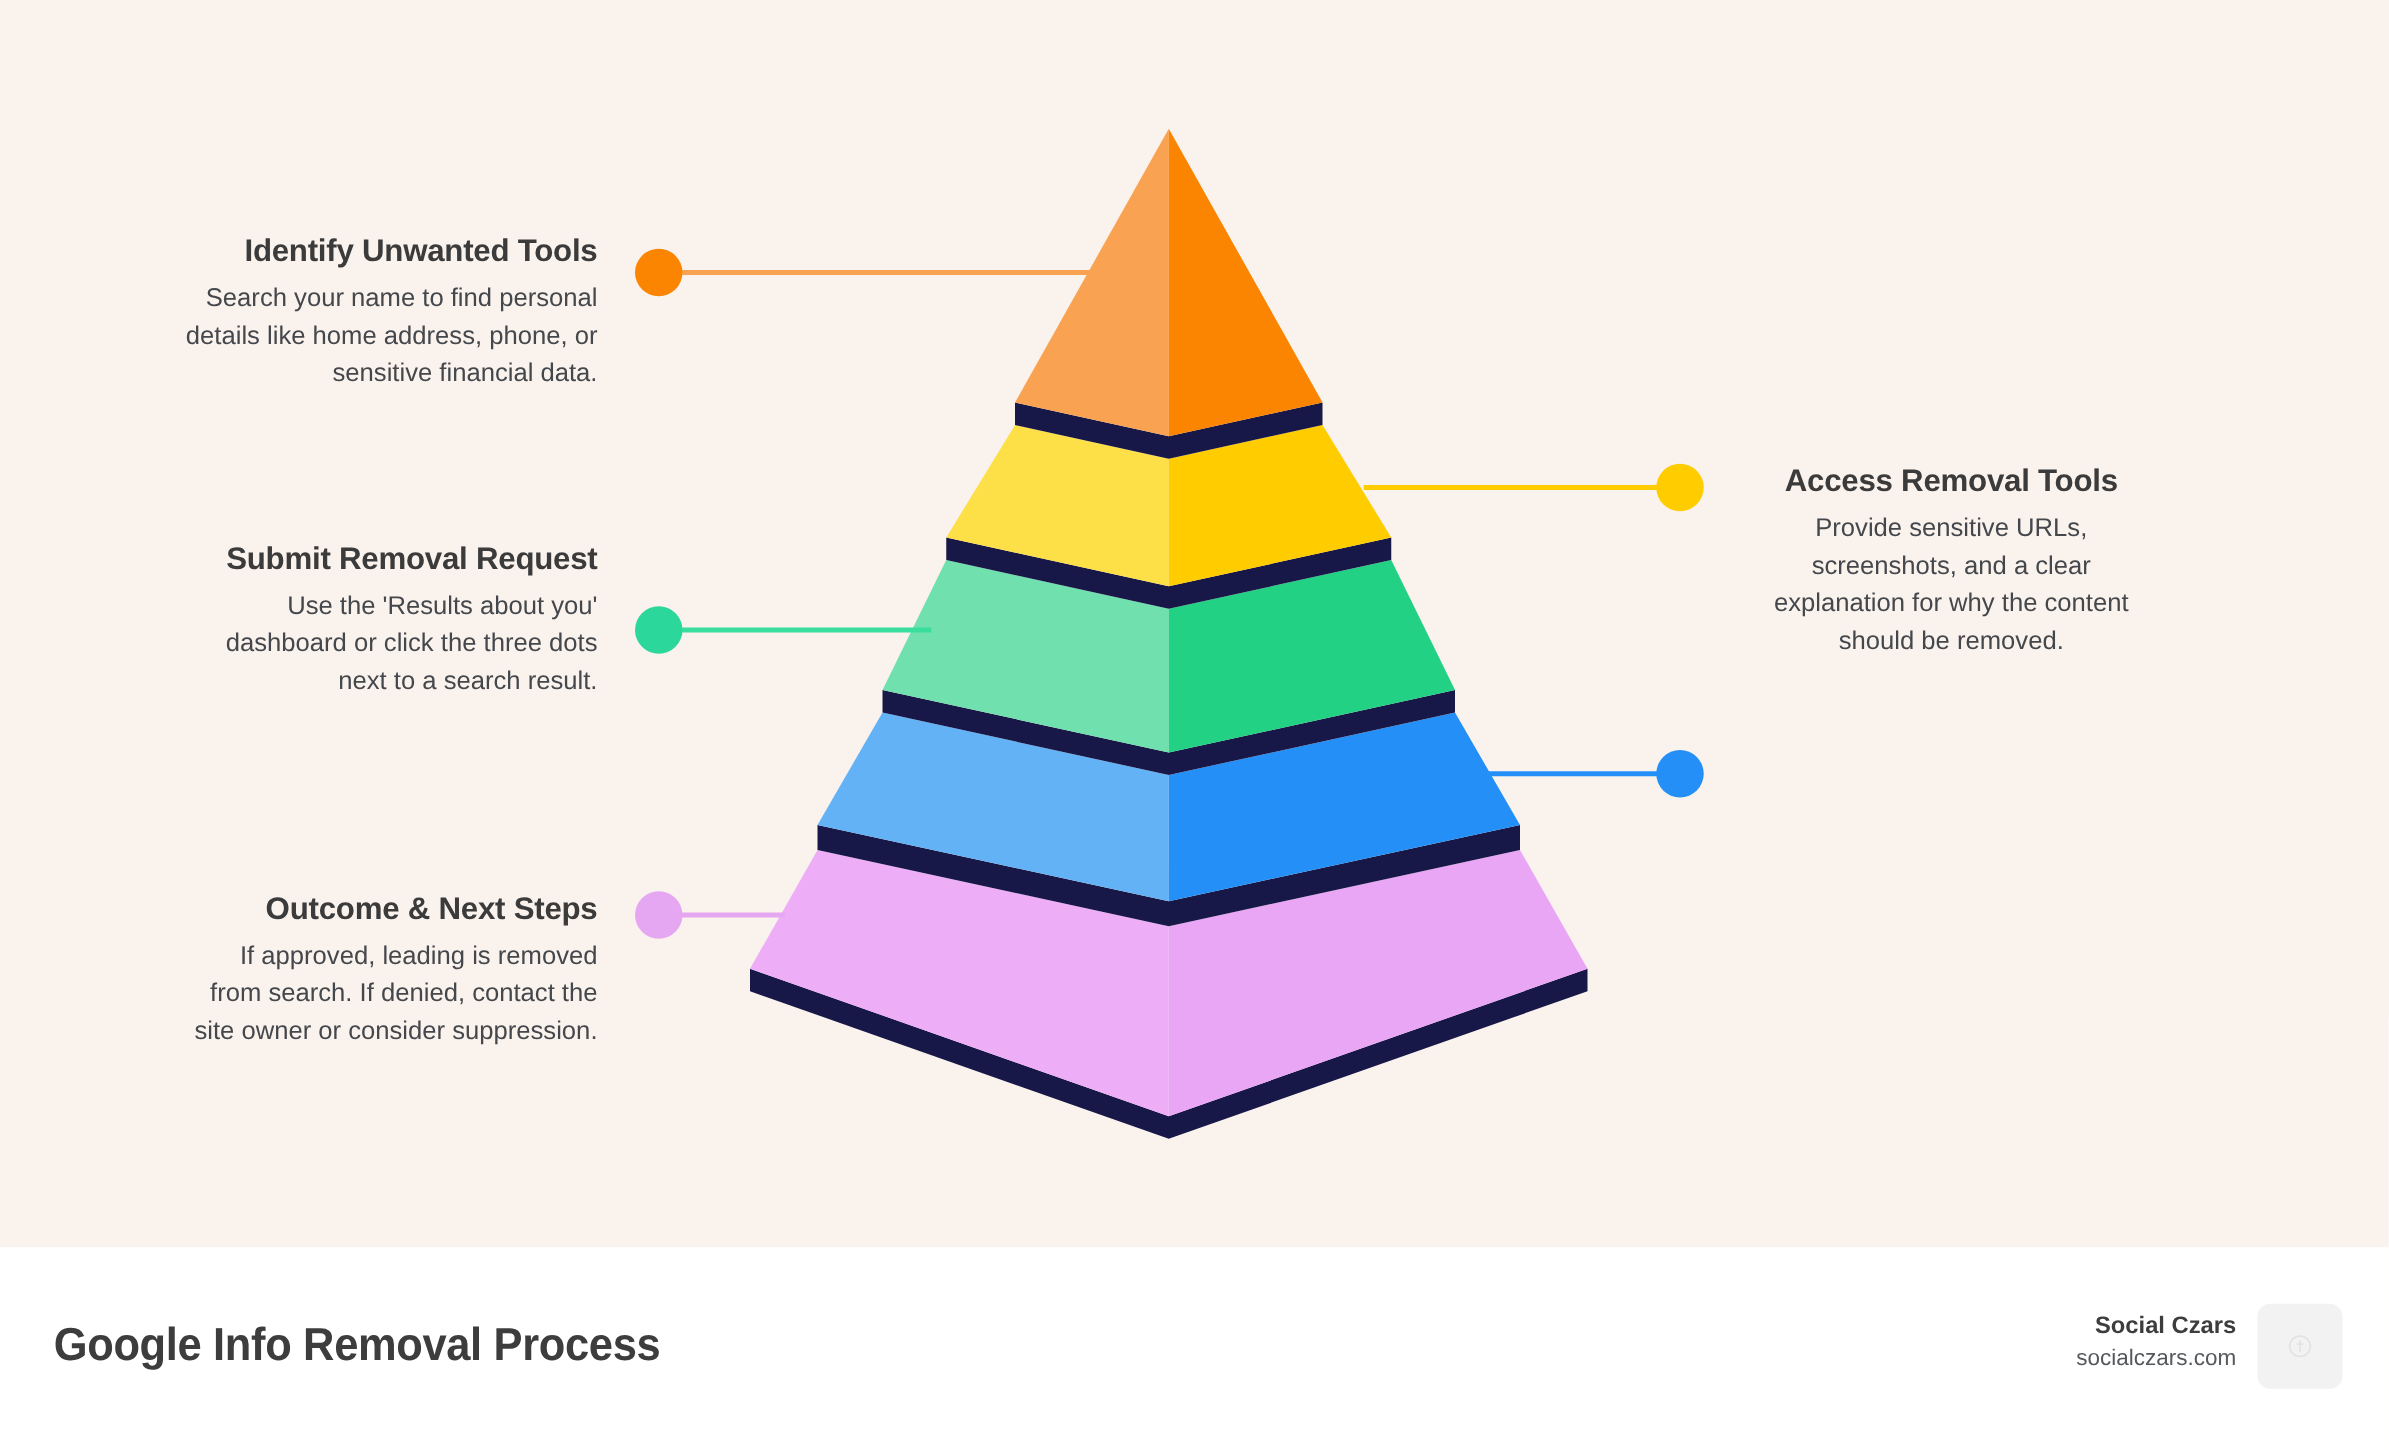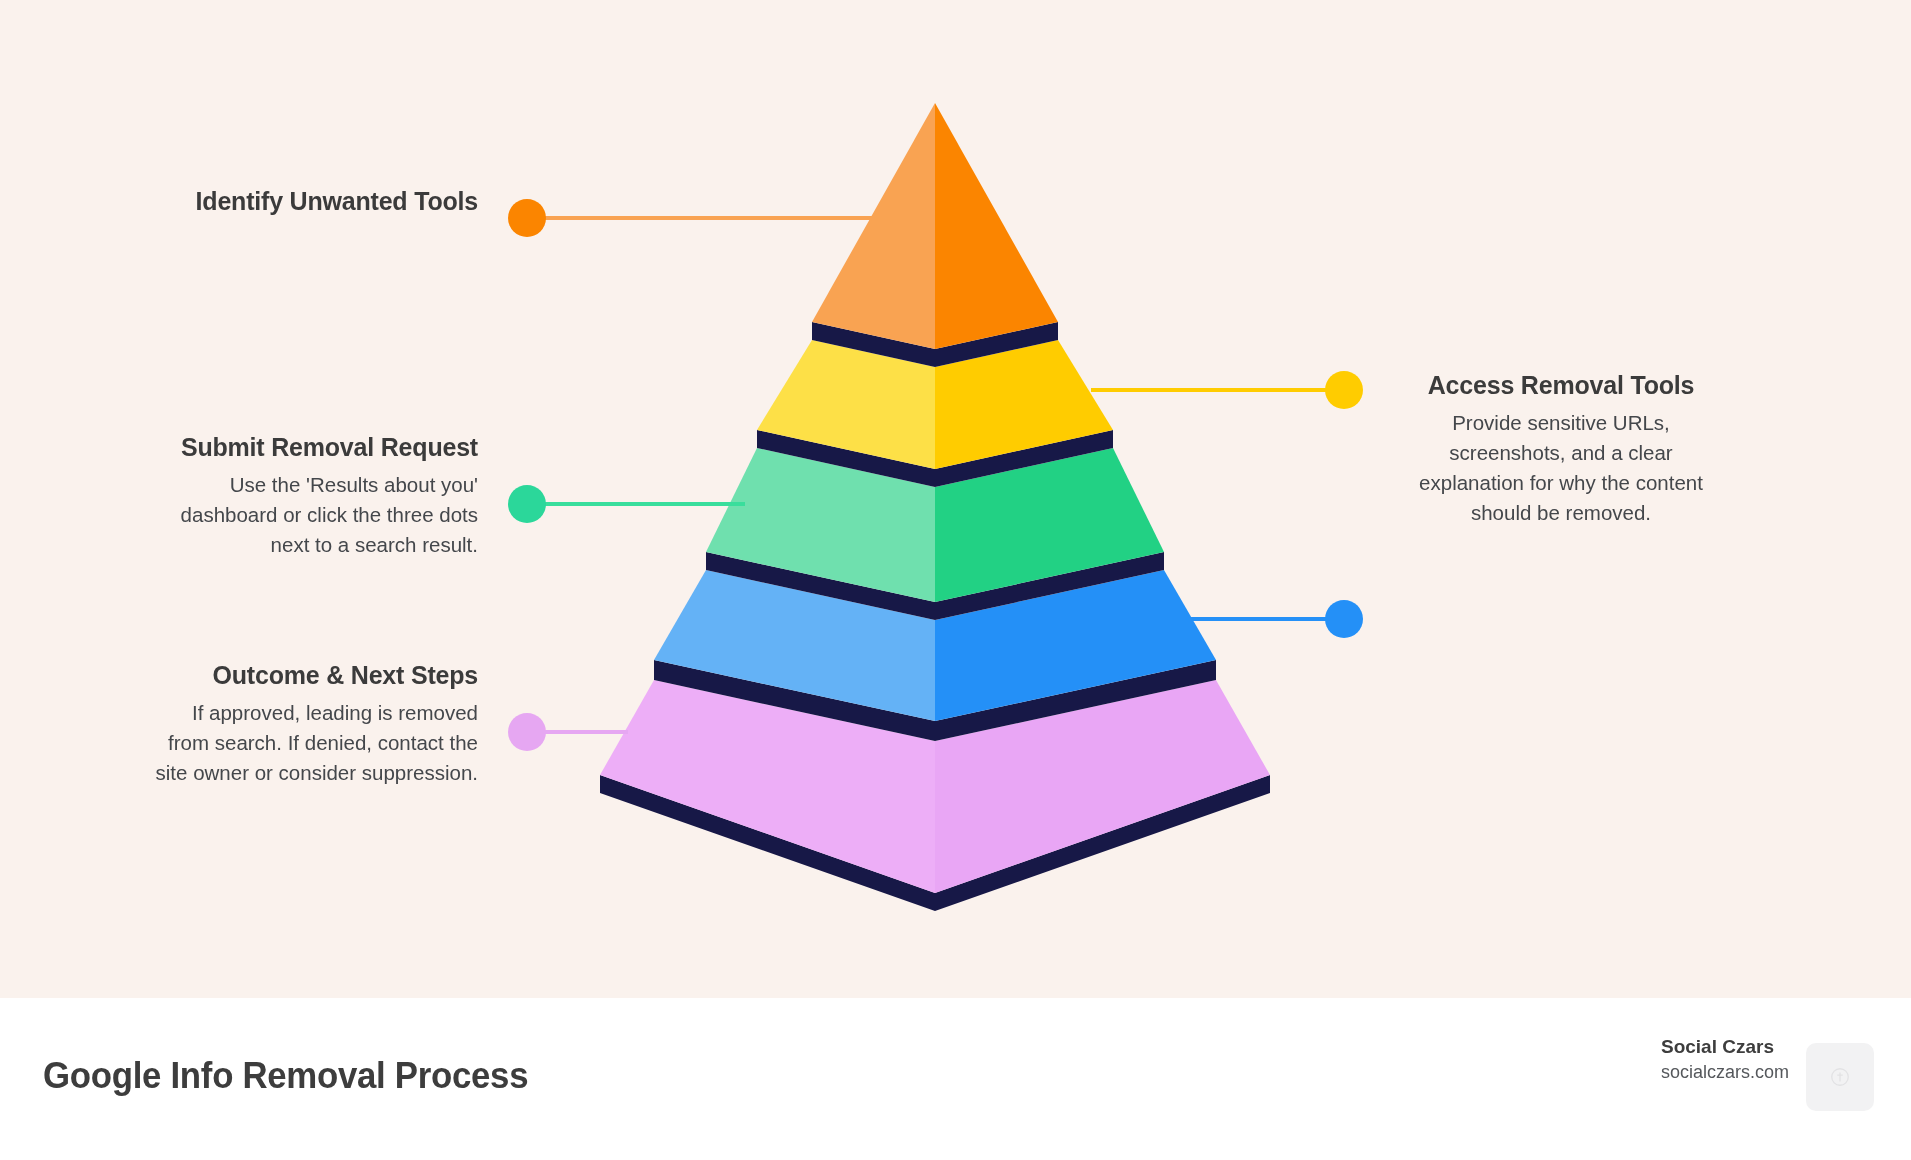--- a/index.html
+++ b/index.html
@@ -90,22 +90,22 @@
     font-weight: bold;
     color: #3D3D3D;
     letter-spacing: -0.3px;
     transform: scaleX(0.94);
     transform-origin: left center;
   }
 
   #brand {
     position: absolute;
     right: 122px;
-    top: 36px;
-    text-align: left;
+    top: 50px;
+    text-align: right;
   }
   #brand-name {
     font-size: 19px;
     font-weight: bold;
     color: #3D3D3D;
     line-height: 1.35;
   }
   #brand-url {
     font-size: 18px;
     color: #55585C;
@@ -167,34 +167,35 @@
     </svg>
 
     <div class="dot" style="left:508px; top:199px; background:#FB8500;"></div>
     <div class="dot" style="left:1325px; top:371px; background:#FFCC00;"></div>
     <div class="dot" style="left:508px; top:485px; background:#2BD79A;"></div>
     <div class="dot" style="left:1325px; top:600px; background:#2490F7;"></div>
     <div class="dot" style="left:508px; top:713px; background:#E6A7F2;"></div>
 
     <div class="callout left" style="left:148px; top:186px;">
       <div class="callout-title">Identify Unwanted Tools</div>
+      <div class="callout-desc">Search your name to find personal details like home address, phone, or sensitive financial data.</div>
     </div>
 
     <div class="callout right" style="left:1396px; top:370px;">
       <div class="callout-title">Access Removal Tools</div>
       <div class="callout-desc">Provide sensitive URLs, screenshots, and a clear explanation for why the content should be removed.</div>
     </div>
 
     <div class="callout left" style="left:148px; top:432px;">
       <div class="callout-title">Submit Removal Request</div>
       <div class="callout-desc">Use the 'Results about you' dashboard or click the three dots next to a search result.</div>
     </div>
 
 
-    <div class="callout left" style="left:148px; top:660px;text-align:right;">
+    <div class="callout left" style="left:148px; top:712px;text-align:right;">
       <div class="callout-title">Outcome &amp; Next Steps</div>
       <div class="callout-desc">If approved, leading is removed from search. If denied, contact the site owner or consider suppression.</div>
     </div>
 
   </div>
 
   <div id="footer">
 
     <div id="footer-title">Google Info Removal Process</div>
 

